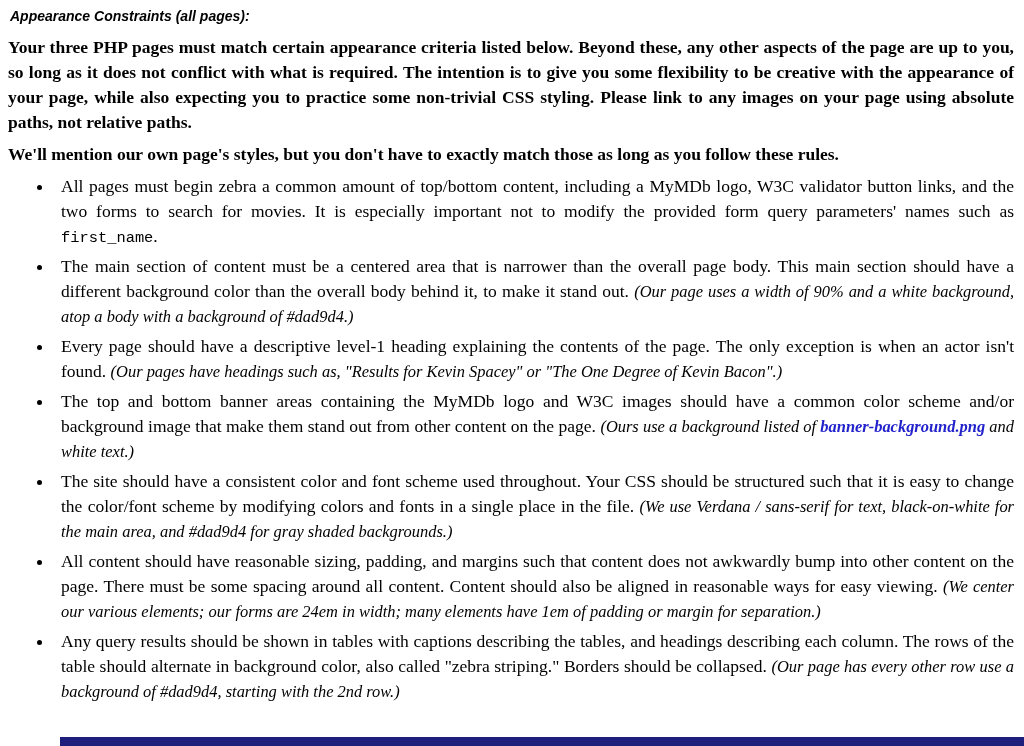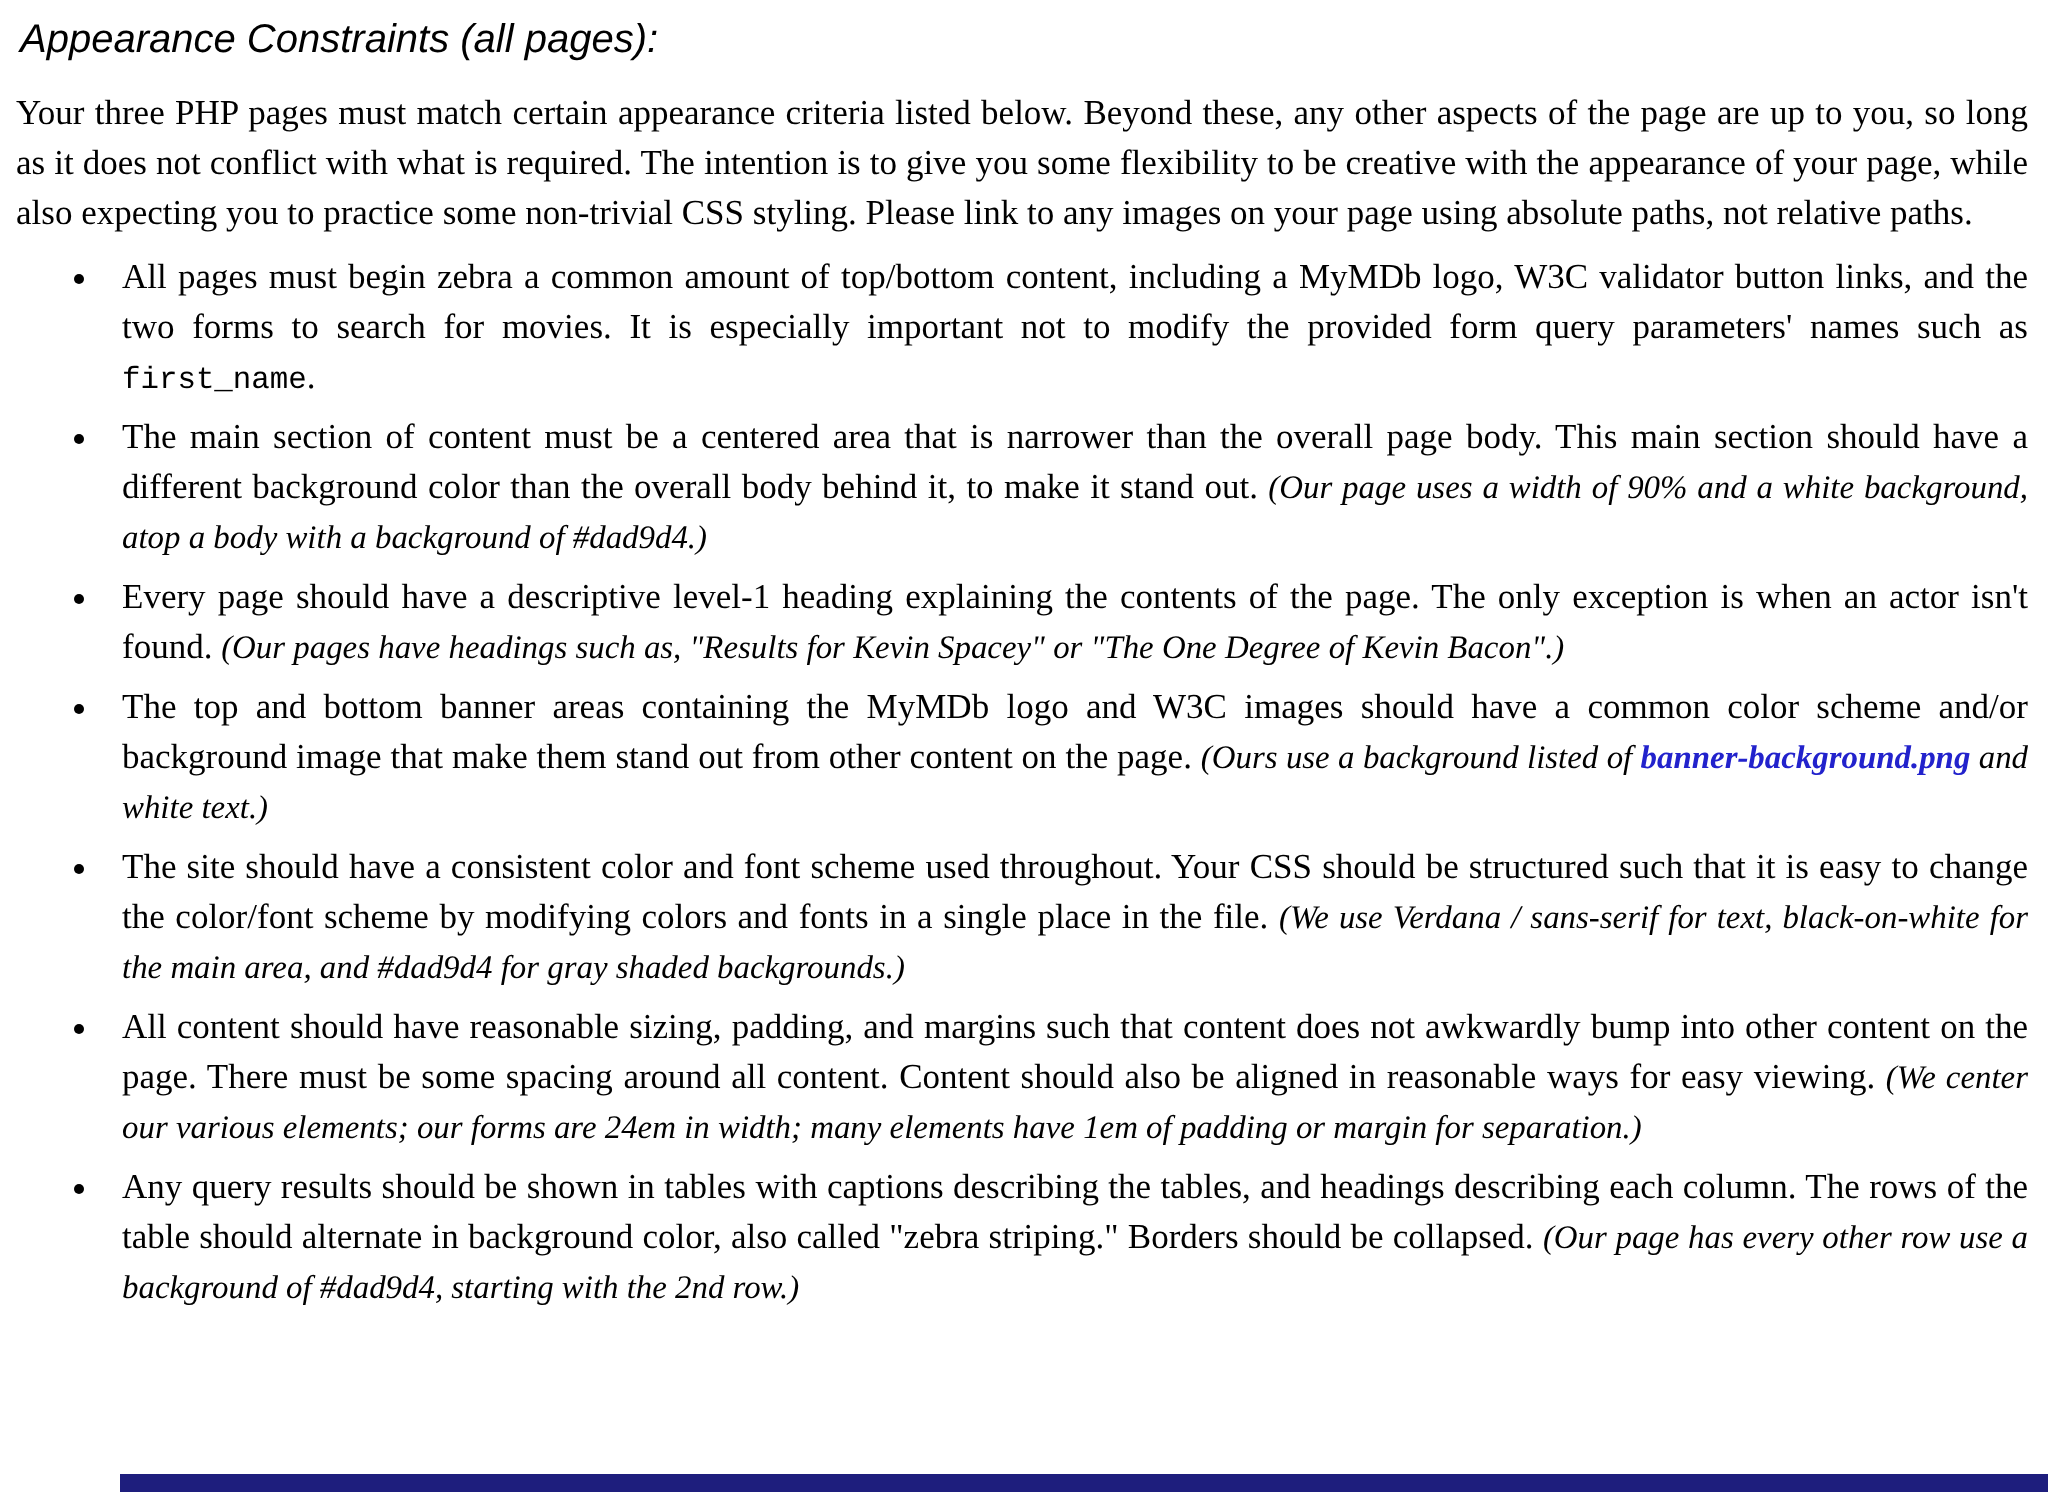--- a/index.html
+++ b/index.html
@@ -13,28 +13,29 @@
     padding: 4px 10px 0 8px;
     overflow: hidden;
     font-family: "Liberation Serif", "DejaVu Serif", serif;
     font-size: 17.5px;
     line-height: 1.43;
     color: #000000;
   }
   h1.doc-title {
     font-family: "Liberation Sans", "DejaVu Sans", sans-serif;
     font-style: italic;
-    font-weight: 400;
-    font-size: 20px;
+    font-weight: 700;
+    font-size: 14px;
     margin: 2px 0 9px 2px;
     color: #000000;
   }
   p.doc-para {
     margin: 0 0 7px 0;
     text-align: justify;
+    font-weight: bold;
   }
   ul.constraints {
     margin: 3px 0 0 0;
     padding: 0 0 0 46px;
     list-style: disc outside;
   }
   ul.constraints > li {
     padding-left: 7px;
     margin: 0 0 5px 0;
     text-align: justify;
@@ -69,20 +70,21 @@
 </style>
 </head>
 <body>
 
 <div class="page">
 
   <h1 class="doc-title">Appearance Constraints (all pages):</h1>
 
   <p class="doc-para"><span class="seg">Your three PHP pages must match certain appearance criteria listed below.  Beyond these, any other aspects of the page are up to you, so long as it does not conflict with what is required.  The intention is to give you some flexibility to be creative with the appearance of your page, while also expecting you to practice some non-trivial CSS styling. Please link to any images on your page using absolute paths, not relative paths.</span></p>
 
+  <p class="doc-para"><span class="seg">We'll mention our own page's styles, but you don't have to exactly match those as long as you follow these rules.</span></p>
 
   <ul class="constraints">
     <li><span class="seg">All pages must begin zebra a common amount of top/bottom content, including a MyMDb logo, W3C validator button links, and the two forms to search for movies.  It is especially important not to modify the provided form query parameters' names such as </span><span class="seg-code">first_name</span><span class="seg">.</span></li>
     <li><span class="seg">The </span><span class="seg-b">main section of content</span><span class="seg"> must be a centered area that is narrower than the overall page body.  This main section should have a different background color than the overall body behind it, to make it stand out.  </span><span class="seg-note">(Our page uses a width of 90% and a white background, atop a body with a background of #dad9d4.)</span></li>
     <li><span class="seg">Every page should have a descriptive level-1 heading explaining the contents of the page. The only exception is when an actor isn't found.  </span><span class="seg-note">(Our pages have headings such as, "Results for Kevin Spacey" or "The One Degree of Kevin Bacon".)</span></li>
     <li><span class="seg">The top and bottom banner areas containing the MyMDb logo and W3C images should have a common color scheme and/or background image that make them stand out from other content on the page.  </span><span class="seg-note">(Ours use a background listed of </span><a class="seg-link">banner-background.png</a><span class="seg-note"> and white text.)</span></li>
     <li><span class="seg">The site should have a consistent </span><span class="seg-b">color and font scheme</span><span class="seg"> used throughout.  Your CSS should be structured such that it is easy to change the color/font scheme by modifying colors and fonts in a single place in the file.  </span><span class="seg-note">(We use Verdana / sans-serif for text, black-on-white for the main area, and #dad9d4 for gray shaded backgrounds.)</span></li>
     <li><span class="seg">All content should have reasonable sizing, padding, and margins such that content does not awkwardly bump into other content on the page.  There must be some spacing around all content. Content should also be aligned in reasonable ways for easy viewing.  </span><span class="seg-note">(We center our various elements; our forms are 24em in width; many elements have 1em of padding or margin for separation.)</span></li>
     <li><span class="seg">Any query results should be shown in </span><span class="seg-b">tables</span><span class="seg"> with captions describing the tables, and headings describing each column.  The rows of the table should alternate in background color, also called "zebra striping."  Borders should be collapsed.  </span><span class="seg-note">(Our page has every other row use a background of #dad9d4, starting with the 2nd row.)</span></li>
   </ul>

